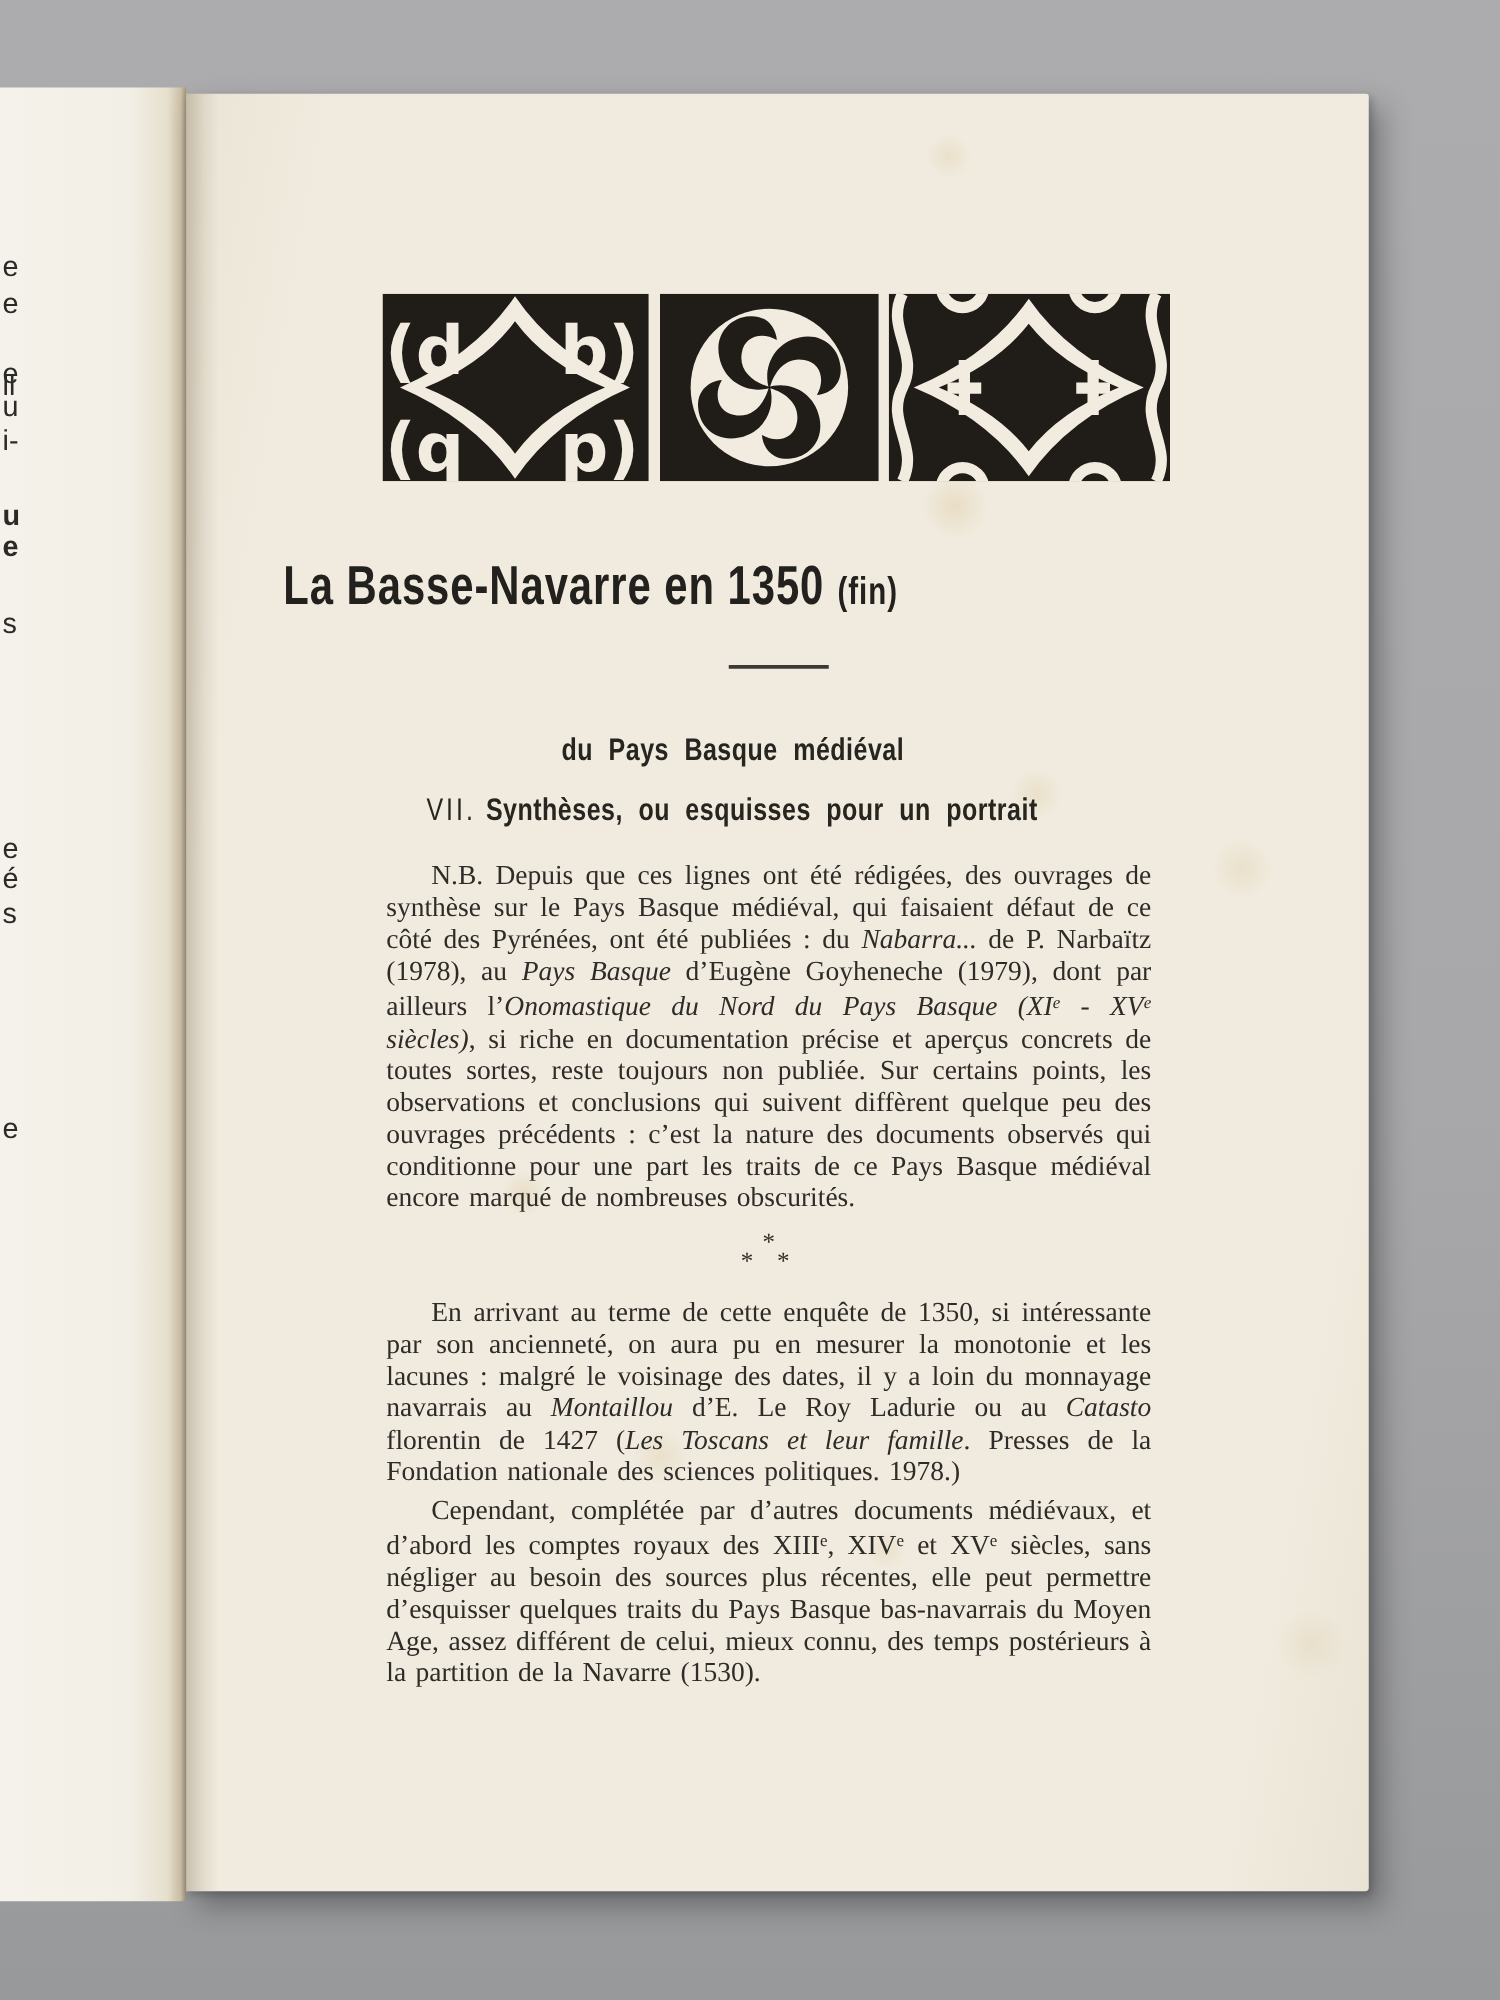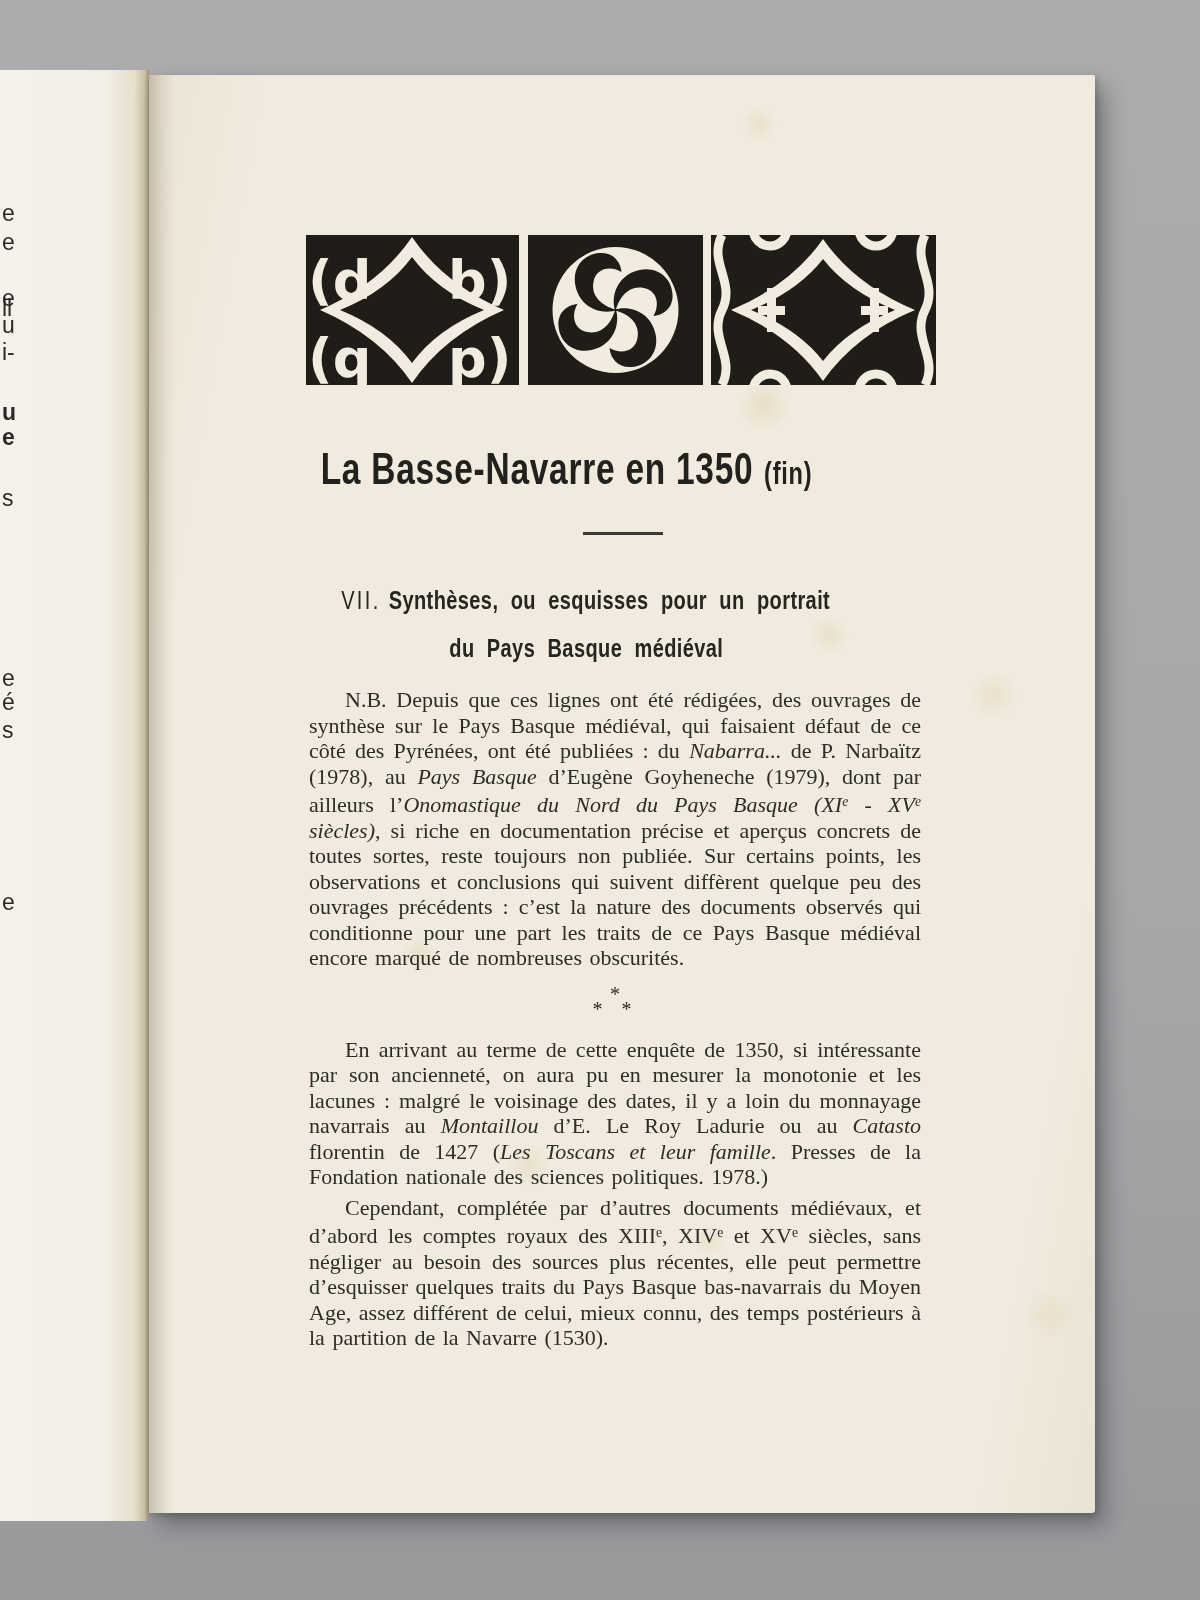--- a/index.html
+++ b/index.html
@@ -41,21 +41,21 @@
       radial-gradient(circle at 560px 1165px, rgba(200,160,90,.14) 0, rgba(200,160,90,0) 16px),
       radial-gradient(circle at 845px 620px, rgba(200,160,90,.14) 0, rgba(200,160,90,0) 24px),
       radial-gradient(circle at 610px 50px, rgba(200,160,90,.14) 0, rgba(200,160,90,0) 18px),
       radial-gradient(circle at 900px 1240px, rgba(200,160,90,.12) 0, rgba(200,160,90,0) 28px),
       linear-gradient(100deg, rgba(120,100,60,.05) 0%, rgba(120,100,60,0) 10%, rgba(120,100,60,0) 90%, rgba(120,100,60,.06) 100%);
   }
   
   .ornament{position:absolute;left:157px;top:160px;width:630px;height:150px;}
   
   .title-block{
-    position:absolute;top:372px;left:0;width:834px;text-align:center;
+    position:absolute;top:372px;left:0;width:834px;text-align:left;
     color:#22211e;white-space:nowrap;
   }
   .title-inner{
     display:inline-block;transform:scaleX(.76);transform-origin:50% 50%;
     font-family:"Liberation Sans",sans-serif;font-weight:700;font-size:44px;line-height:1;
     letter-spacing:1px;
   }
   .title-suffix{font-size:31px;font-weight:700;margin-left:14px;}
   .title-rule{
     position:absolute;left:434px;top:457px;width:80px;height:3px;background:#3b3a36;
@@ -166,24 +166,24 @@
   </svg>
 
   <div class="title-block">
     <span class="title-inner">
       <span>La Basse-Navarre en 1350</span><span class="title-suffix">(fin)</span>
     </span>
   </div>
   <div class="title-rule"></div>
 
   <div class="section-heading">
+    <div><span class="heading-inner heading-bold">du Pays Basque médiéval</span></div>
     <div><span class="heading-inner">
       <span class="heading-numeral">VII.</span><span class="heading-bold">Synthèses, ou esquisses pour un portrait</span>
     </span></div>
-    <div><span class="heading-inner heading-bold">du Pays Basque médiéval</span></div>
   </div>
 
   <div class="body-text" id="body-col">
       <p><span class="seg-n">N.B. Depuis que ces lignes ont été rédigées, des ouvrages de synthèse sur le Pays Basque médiéval, qui faisaient défaut de ce côté des Pyrénées, ont été publiées : du </span><span class="seg-i">Nabarra...</span><span class="seg-n"> de P. Narbaïtz (1978), au </span><span class="seg-i">Pays Basque</span><span class="seg-n"> d’Eugène Goyheneche (1979), dont par ailleurs l’</span><span class="seg-i">Onomastique du Nord du Pays Basque (XI</span><span class="seg-isup">e</span><span class="seg-i"> - XV</span><span class="seg-isup">e</span><span class="seg-i"> siècles)</span><span class="seg-n">, si riche en documentation précise et aperçus concrets de toutes sortes, reste toujours non publiée. Sur certains points, les observations et conclusions qui suivent diffèrent quelque peu des ouvrages précédents : c’est la nature des documents observés qui conditionne pour une part les traits de ce Pays Basque médiéval encore marqué de nombreuses obscurités.</span></p>
       <div class="asterism">
         <div>*</div>
         <div class="row2">* *</div>
       </div>
       <p><span class="seg-n">En arrivant au terme de cette enquête de 1350, si intéressante par son ancienneté, on aura pu en mesurer la monotonie et les lacunes :  malgré le voisinage des dates, il y a loin du monnayage navarrais au </span><span class="seg-i">Montaillou</span><span class="seg-n"> d’E. Le Roy Ladurie ou au </span><span class="seg-i">Catasto</span><span class="seg-n"> florentin de 1427 (</span><span class="seg-i">Les Toscans et leur famille</span><span class="seg-n">. Presses de la Fondation nationale des sciences politiques. 1978.)</span></p>
       <p><span class="seg-n">Cependant, complétée par d’autres documents médiévaux, et d’abord les comptes royaux des XIII</span><span class="seg-sup">e</span><span class="seg-n">, XIV</span><span class="seg-sup">e</span><span class="seg-n"> et XV</span><span class="seg-sup">e</span><span class="seg-n"> siècles, sans négliger au besoin des sources plus récentes, elle peut permettre d’esquisser quelques traits du Pays Basque bas-navarrais du Moyen Age, assez différent de celui, mieux connu, des temps postérieurs à la partition de la Navarre (1530).</span></p>

